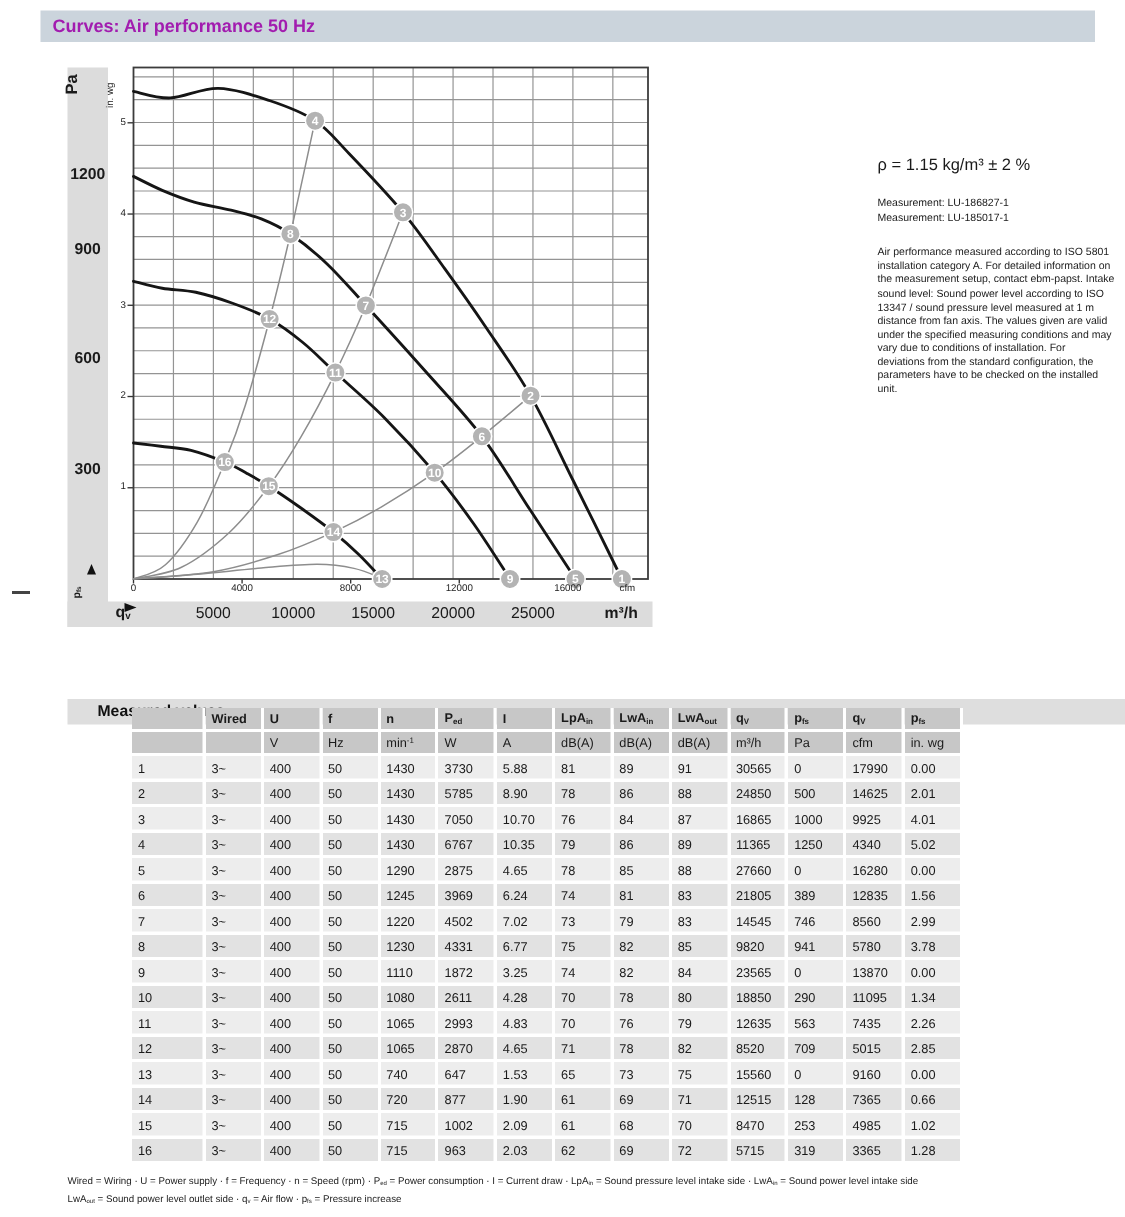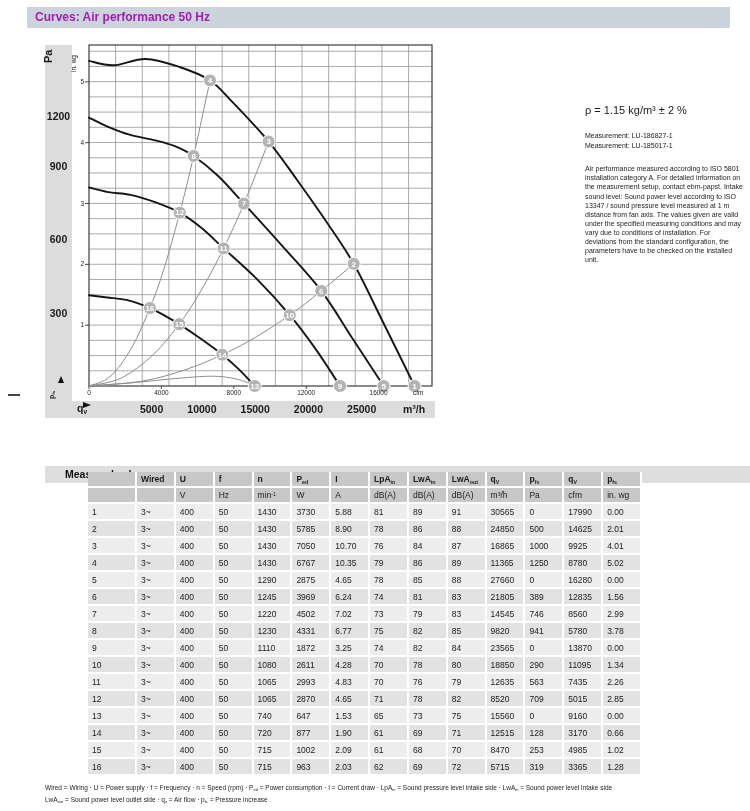--- a/index.html
+++ b/index.html
@@ -22,21 +22,21 @@
   #plot-svg .frame{fill:#ffffff00;fill:none;stroke:#3c3c3c;stroke-width:1.2;}
   #plot-svg .sys{fill:none;stroke:var(--system-curve,#8d8d8d);stroke-width:1;}
   #plot-svg .fan{fill:none;stroke:var(--fan-curve,#151515);stroke-width:1.9;stroke-linejoin:round;stroke-linecap:round;}
   #plot-svg .mark{fill:var(--marker-fill,#b3b3b3);stroke:#fff;stroke-width:1;}
   #plot-svg .marktxt{fill:#fff;font-weight:bold;font-size:8px;text-anchor:middle;
         font-family:"Liberation Sans",sans-serif;}
   .chart span{position:absolute;}
   .tick-pa{width:27px;text-align:center;font-weight:bold;font-size:10.5px;}
   .tick-inwg{width:8px;text-align:right;font-size:6.5px;color:#222;}
   .tick-cfm{width:26px;text-align:center;font-size:6.5px;color:#222;}
-  .tick-m3h{width:42px;text-align:right;font-weight:bold;font-size:10.5px;}
+  .tick-m3h{width:42px;text-align:center;font-weight:normal;font-size:10.5px;}
   .unit-cfm{left:368px;top:344px;font-size:6.5px;color:#222;}
   .unit-m3h{left:358px;top:358px;font-size:10.5px;font-weight:bold;}
   .vtext{position:absolute;transform-origin:0 100%;transform:rotate(-90deg);white-space:nowrap;}
   .pa-vert{left:9px;top:6px;height:12px;font-size:11px;font-weight:bold;}
   .inwg-vert{left:33px;top:19px;height:8px;font-size:6.5px;color:#222;}
   .pfs-vert{left:11px;top:346px;height:8px;font-size:7px;font-weight:bold;}
   .qv-label{left:32px;top:357px;font-size:10.5px;font-weight:bold;}
   .arrow-right{display:inline-block;width:0;height:0;border-left:8px solid #111;
         border-top:3.5px solid transparent;border-bottom:3.5px solid transparent;margin-left:6px;}
   .arrow-up{position:absolute;left:13px;top:331px;width:0;height:0;
@@ -311,21 +311,21 @@
             <td>400</td>
             <td>50</td>
             <td>1430</td>
             <td>6767</td>
             <td>10.35</td>
             <td>79</td>
             <td>86</td>
             <td>89</td>
             <td>11365</td>
             <td>1250</td>
-            <td>8780</td>
+            <td>4340</td>
             <td>5.02</td>
           </tr>
           <tr>
             <td>5</td>
             <td>3~</td>
             <td>400</td>
             <td>50</td>
             <td>1290</td>
             <td>2875</td>
             <td>4.65</td>
@@ -471,21 +471,21 @@
             <td>400</td>
             <td>50</td>
             <td>720</td>
             <td>877</td>
             <td>1.90</td>
             <td>61</td>
             <td>69</td>
             <td>71</td>
             <td>12515</td>
             <td>128</td>
-            <td>3170</td>
+            <td>7365</td>
             <td>0.66</td>
           </tr>
           <tr>
             <td>15</td>
             <td>3~</td>
             <td>400</td>
             <td>50</td>
             <td>715</td>
             <td>1002</td>
             <td>2.09</td>

